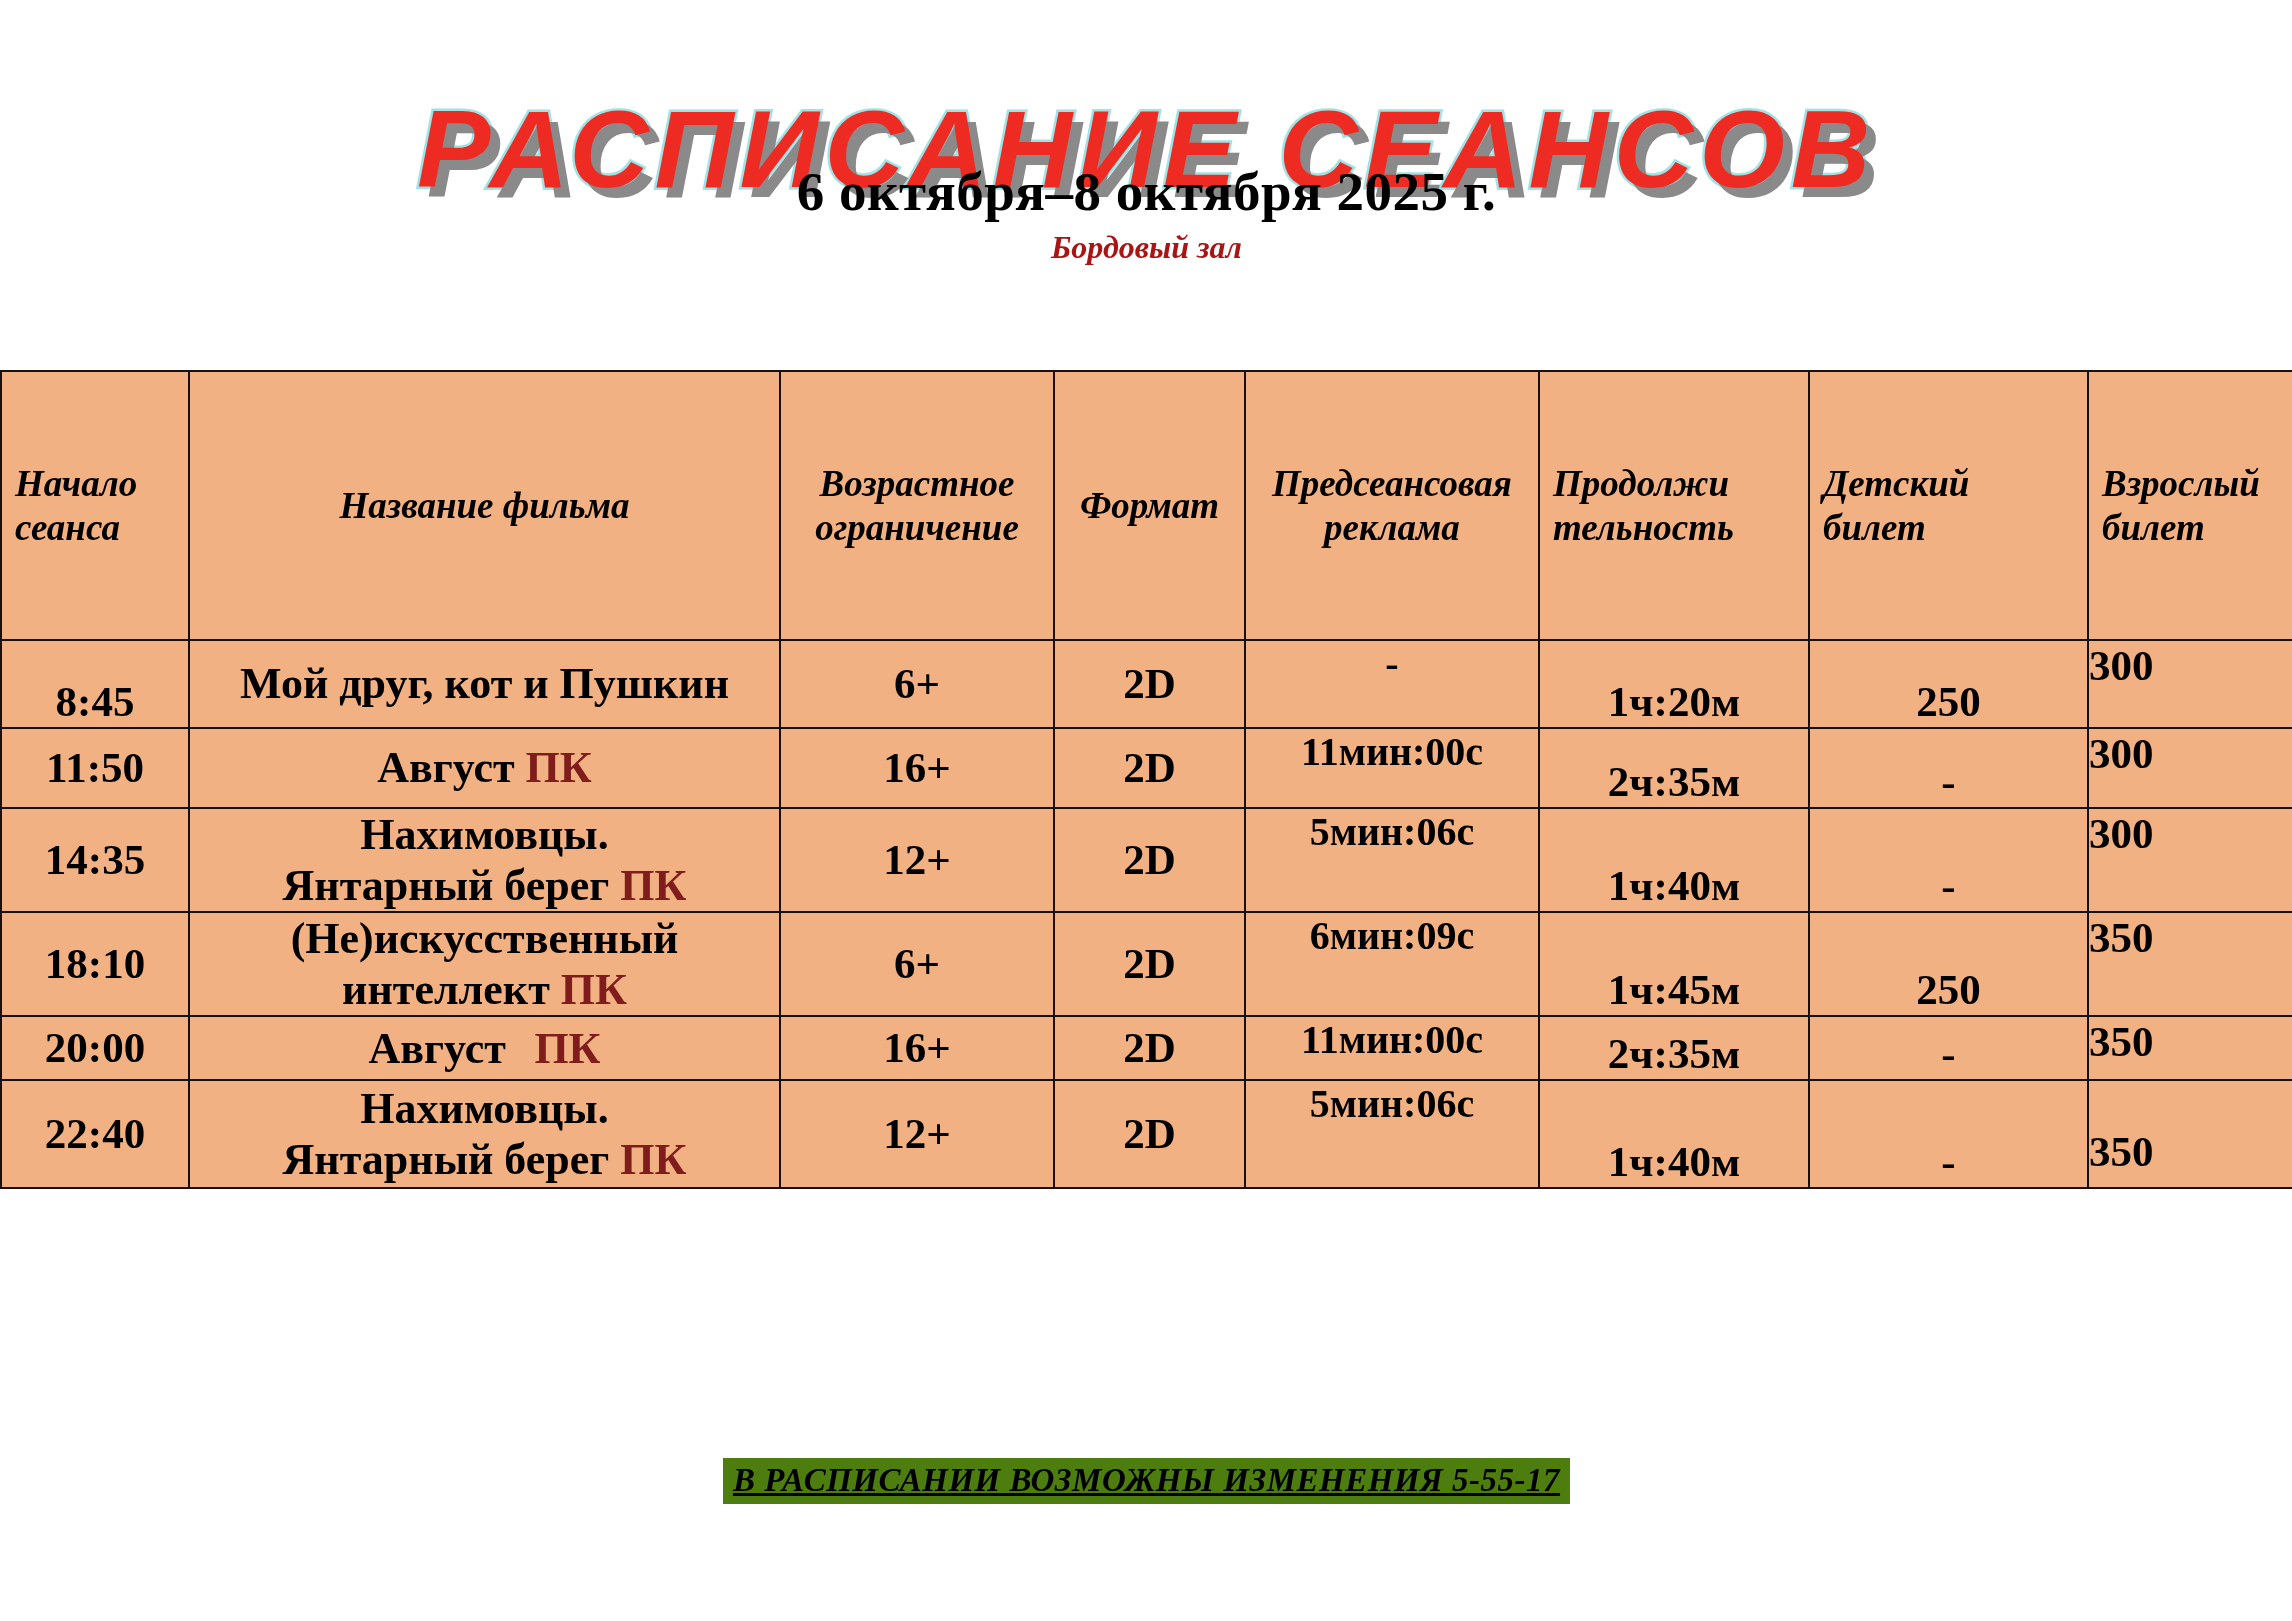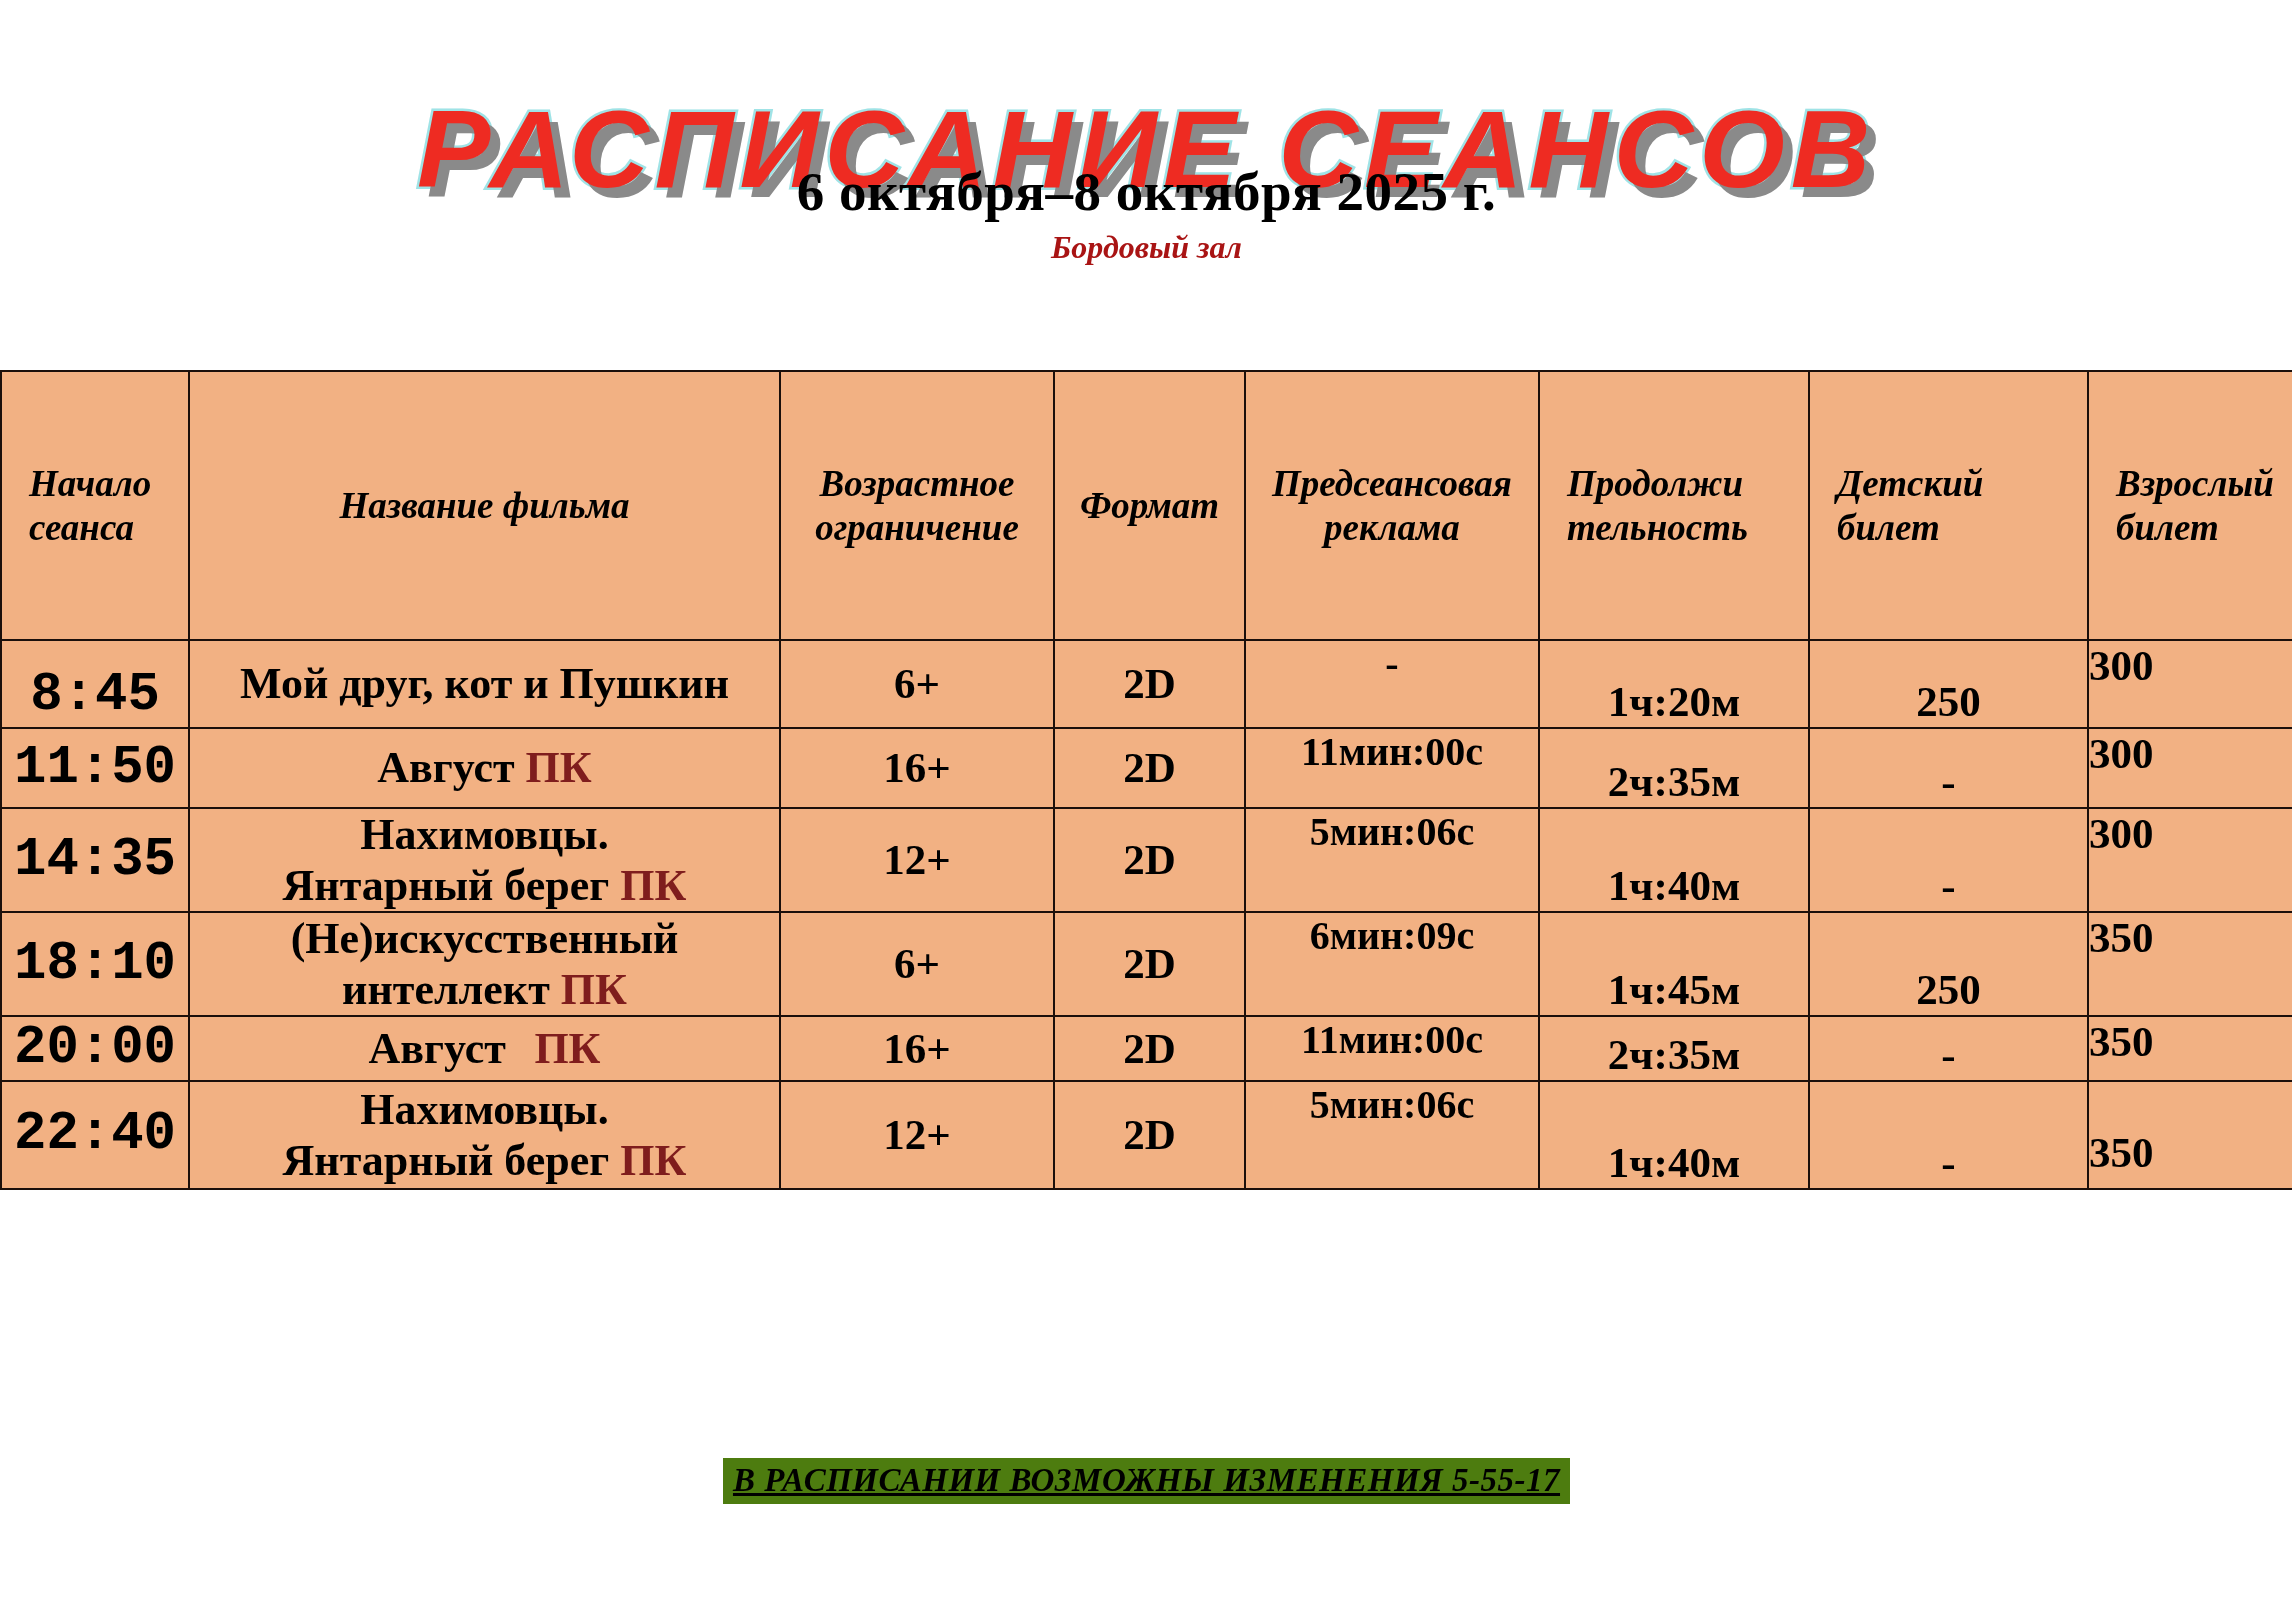--- a/index.html
+++ b/index.html
@@ -85,35 +85,35 @@
     vertical-align: middle;
     font-size: 37px;
     font-weight: bold;
     font-style: italic;
     line-height: 1.18;
     text-align: center;
     padding: 0 7.8px;
   }
   th.hcell.left {
     text-align: left;
-    padding-left: 27px;
+    padding-left: 13px;
     margin-top: 20px;
   }
 
   
   td.cell {
     font-size: 43px;
     font-weight: bold;
     text-align: center;
     vertical-align: middle;
     line-height: 1.16;
     padding: 2px 5.9px;
   }
   td.cell.title-cell { font-size: 44px; }
-  td.cell.tnum { font-size: 54px; font-family: Liberation Mono, monospace; }
+  td.cell.tnum { font-size: 43px; }
   td.cell.small { font-size: 40px; }
   td.vb { vertical-align: bottom; padding-bottom: 7.8px; }
   td.adult {
     text-align: left;
     padding-left: 15.7px;
     vertical-align: top;
     padding-top: 3.9px;
   }
   td.adult.bottom {
     vertical-align: bottom;

